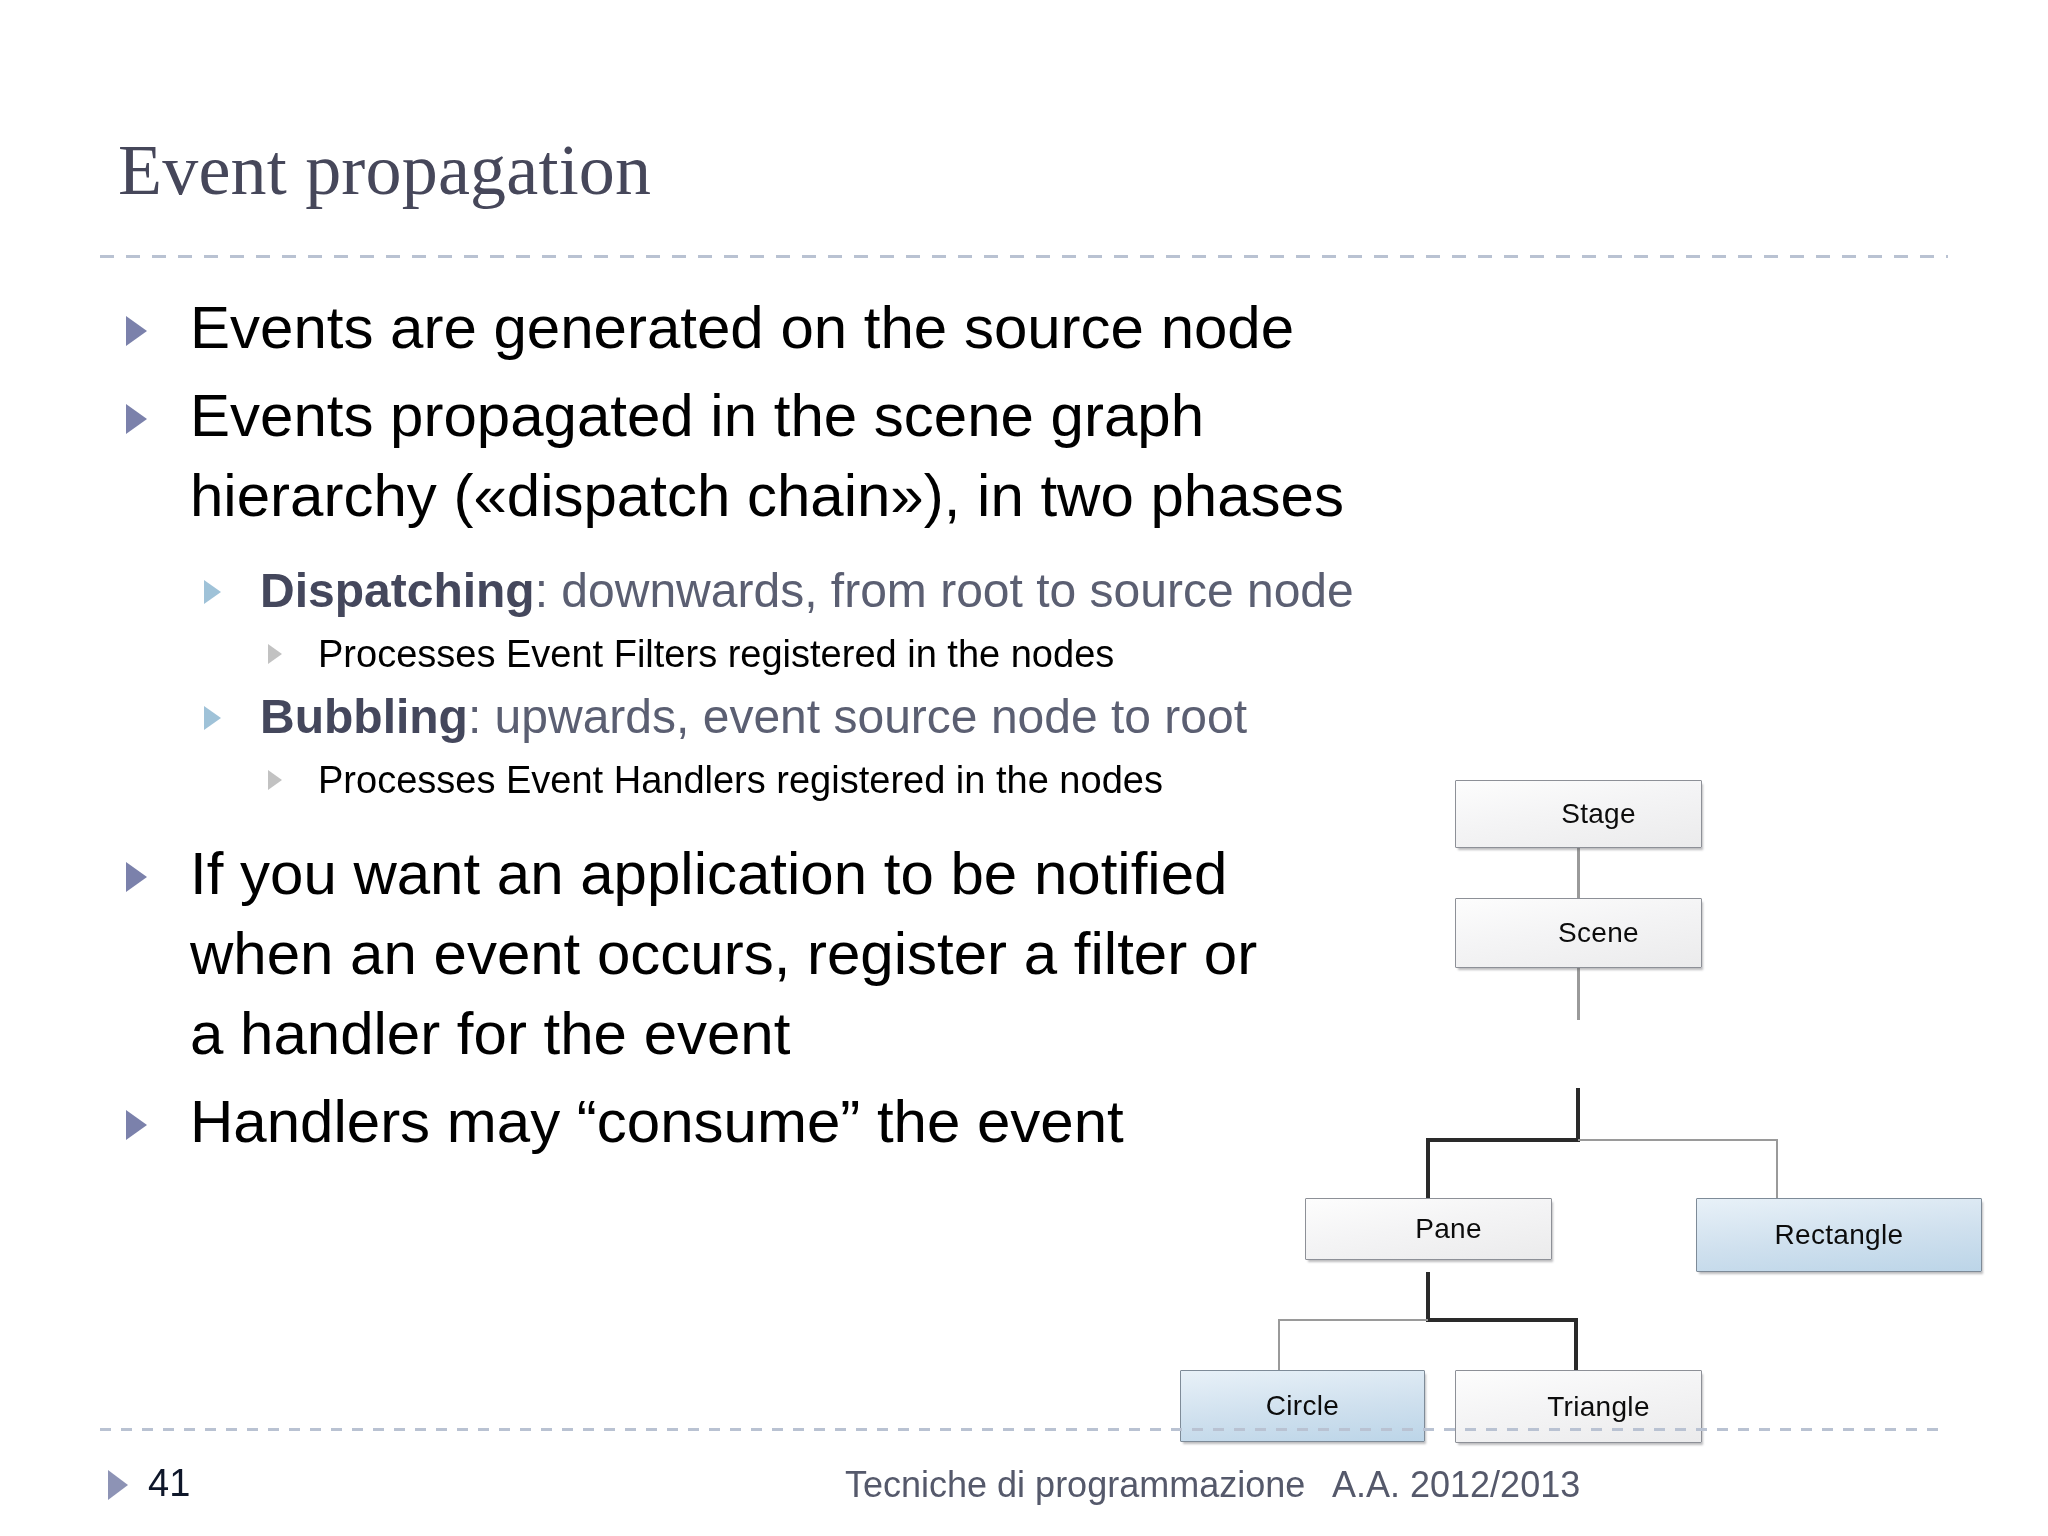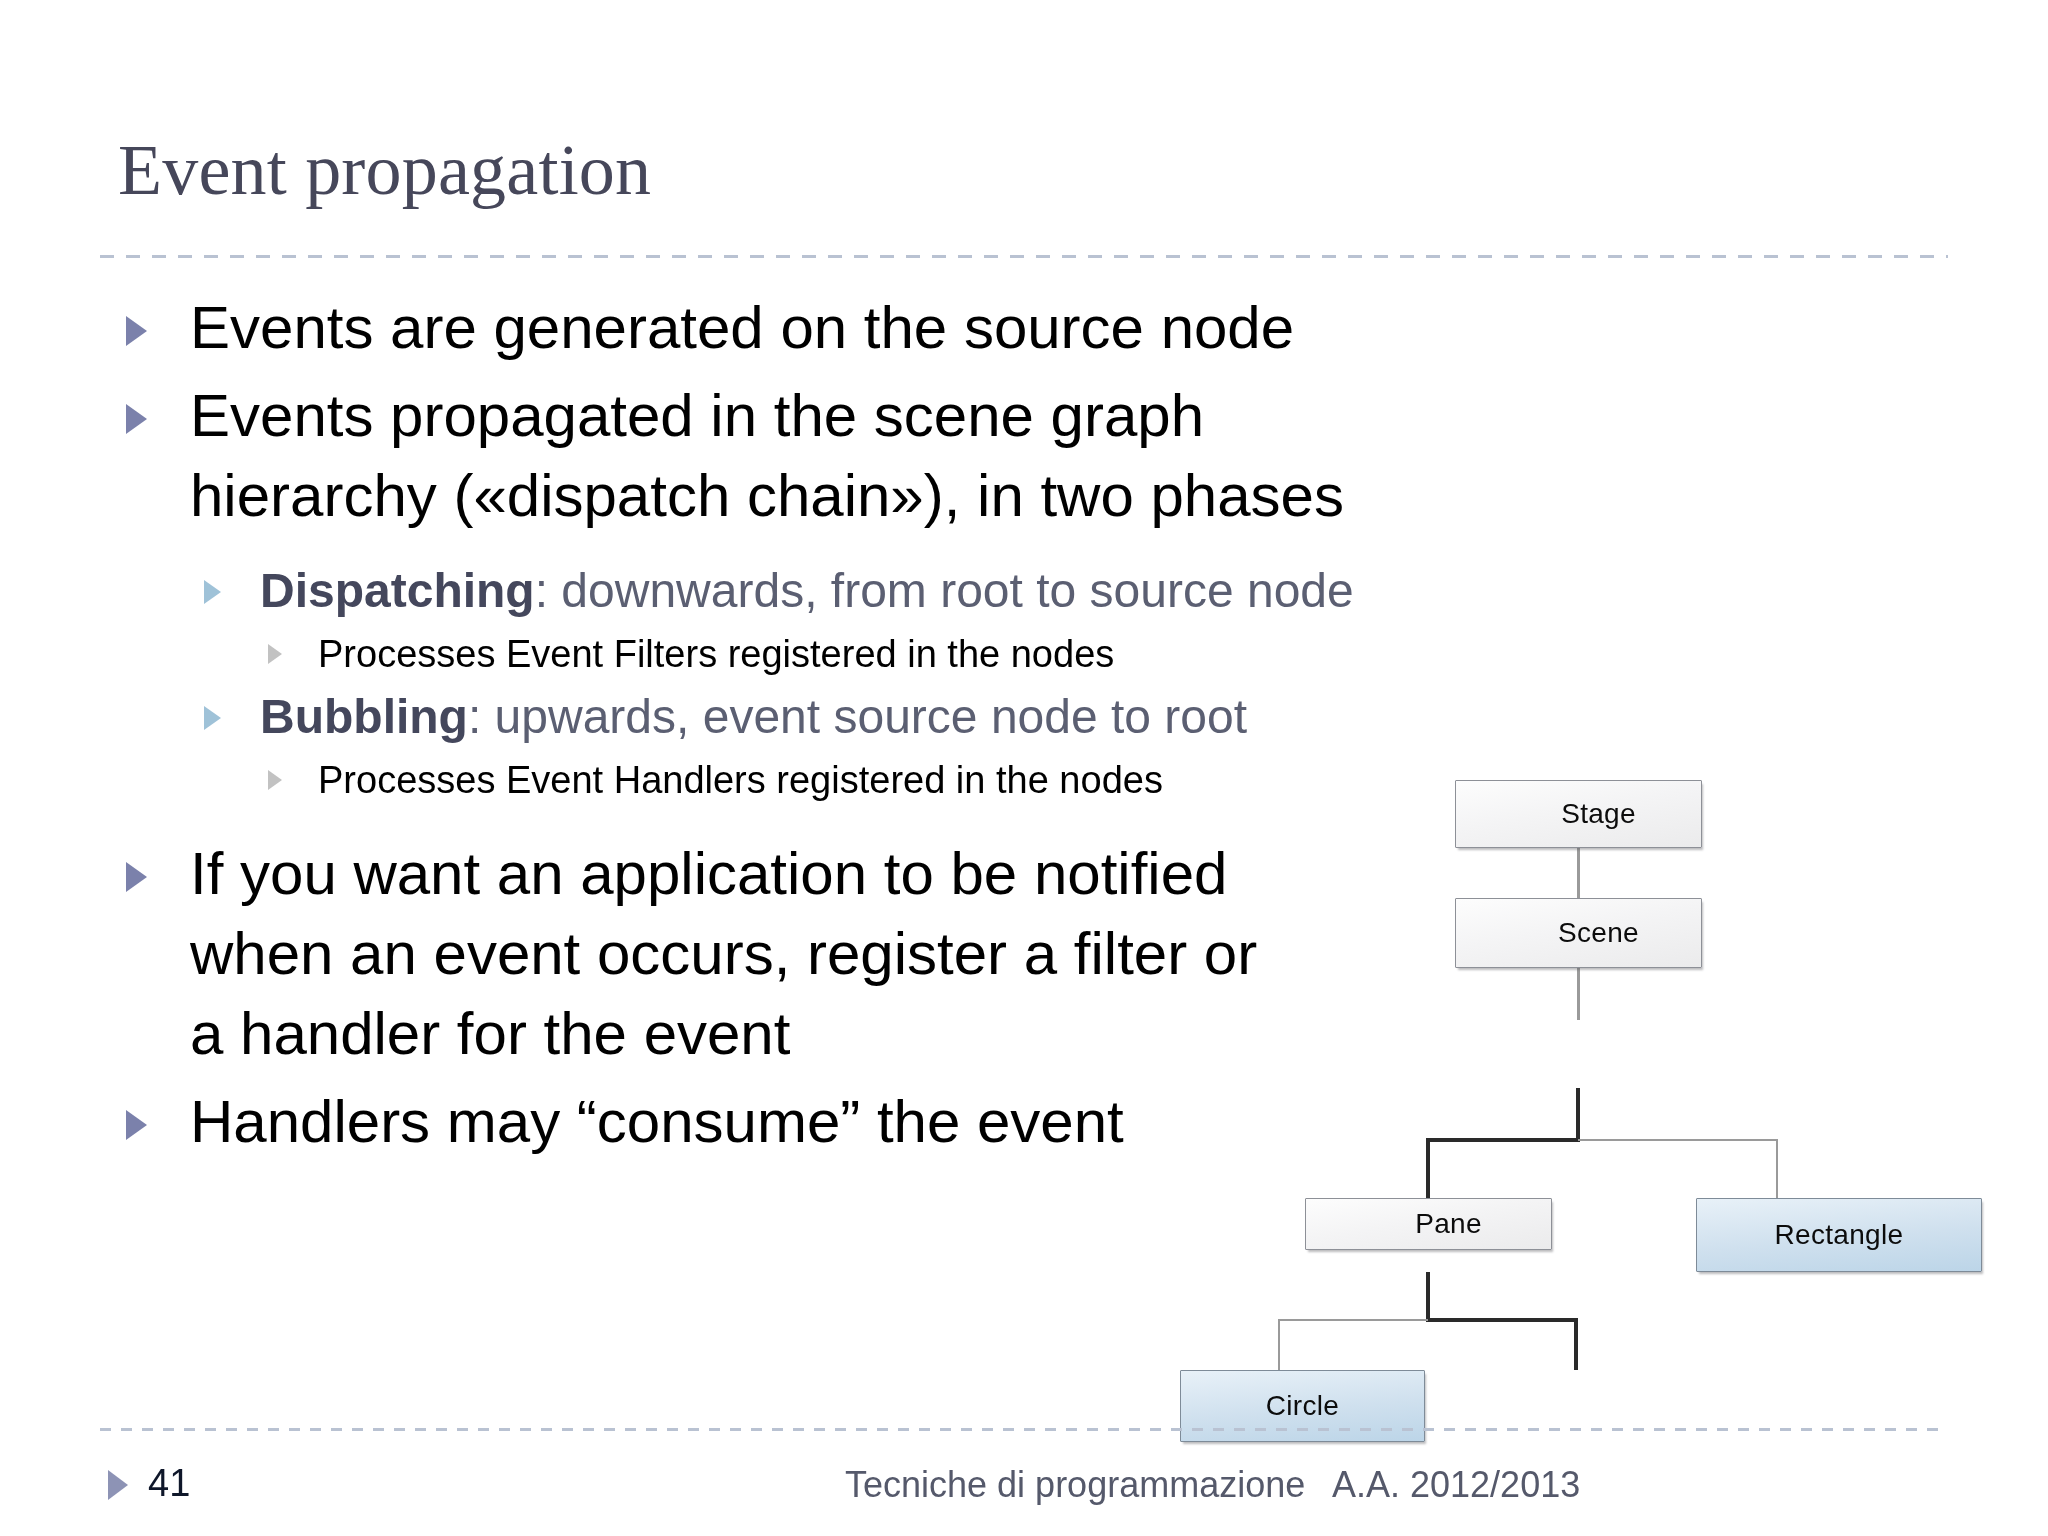--- a/index.html
+++ b/index.html
@@ -295,32 +295,35 @@
 
     <div class="node plain" style="left:155px; top:20px; width:247px; height:68px;">
       <span>Stage</span>
     </div>
 
     <div class="node plain" style="left:155px; top:138px; width:247px; height:70px;">
       <span>Scene</span>
     </div>
 
 
-    <div class="node plain" style="left:5px; top:438px; width:247px; height:52px;">
+    <div class="node plain" style="left:5px; top:438px; width:247px; height:62px;">
       <span>Pane</span>
     </div>
 
     <div class="node highlight" style="left:396px; top:438px; width:286px; height:74px;">
       <span>Rectangle</span>
     </div>
 
     <div class="node highlight" style="left:-120px; top:610px; width:245px; height:72px;">
       <span>Circle</span>
     </div>
 
+    <div class="node plain" style="left:155px; top:610px; width:247px; height:73px;">
+      <span>Triangle</span>
+    </div>
 
   </div>
 
   <div class="footer-rule"></div>
   <div class="footer">
     <span class="page-tri"></span>
     <span class="page-num">41</span>
     <span class="footer-center">Tecniche di programmazione</span>
     <span class="footer-right">A.A. 2012/2013</span>
   </div>

